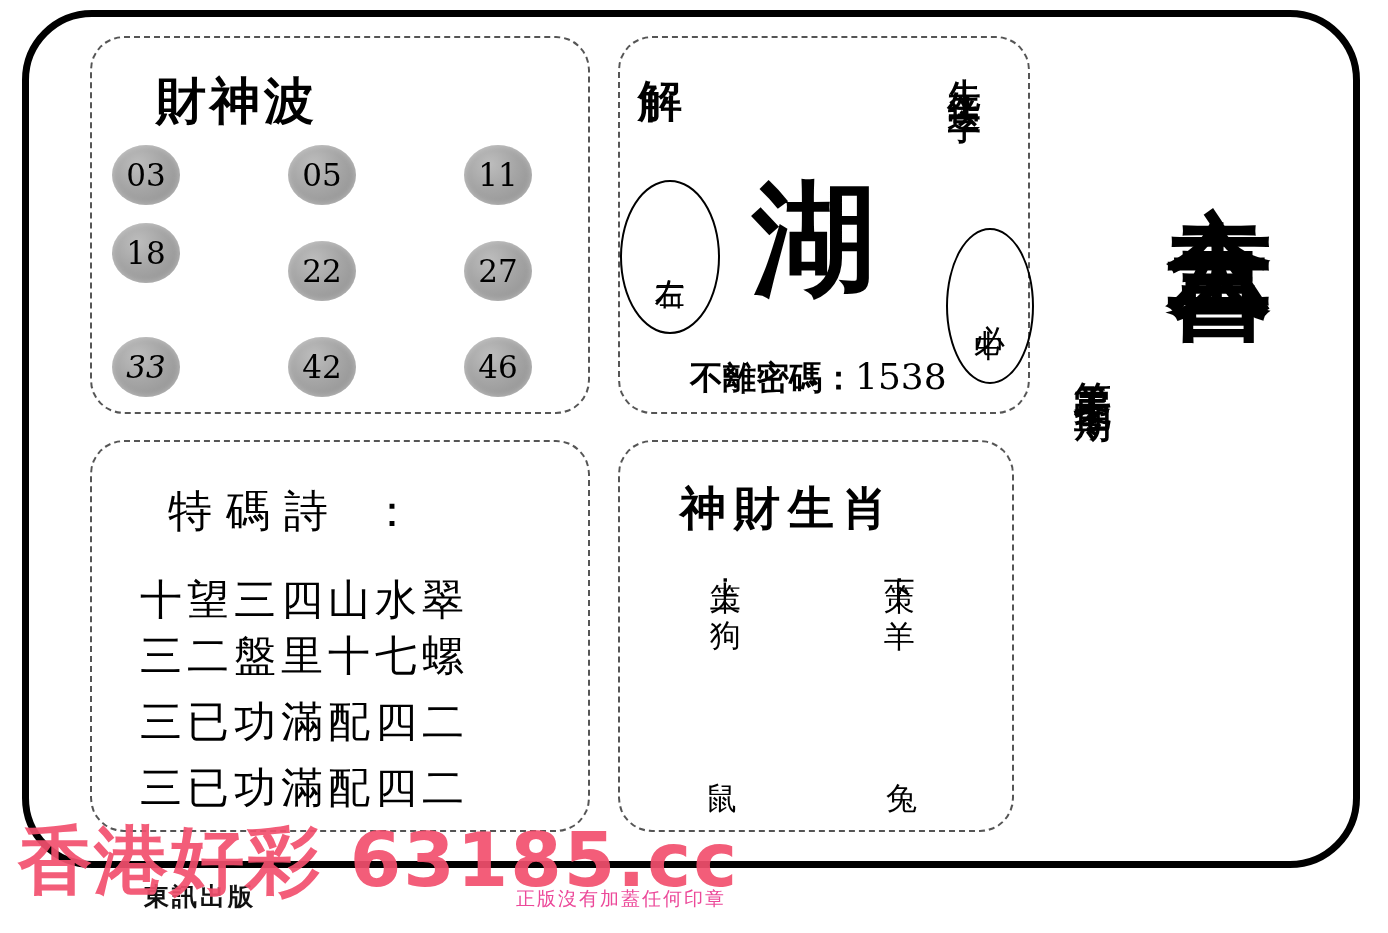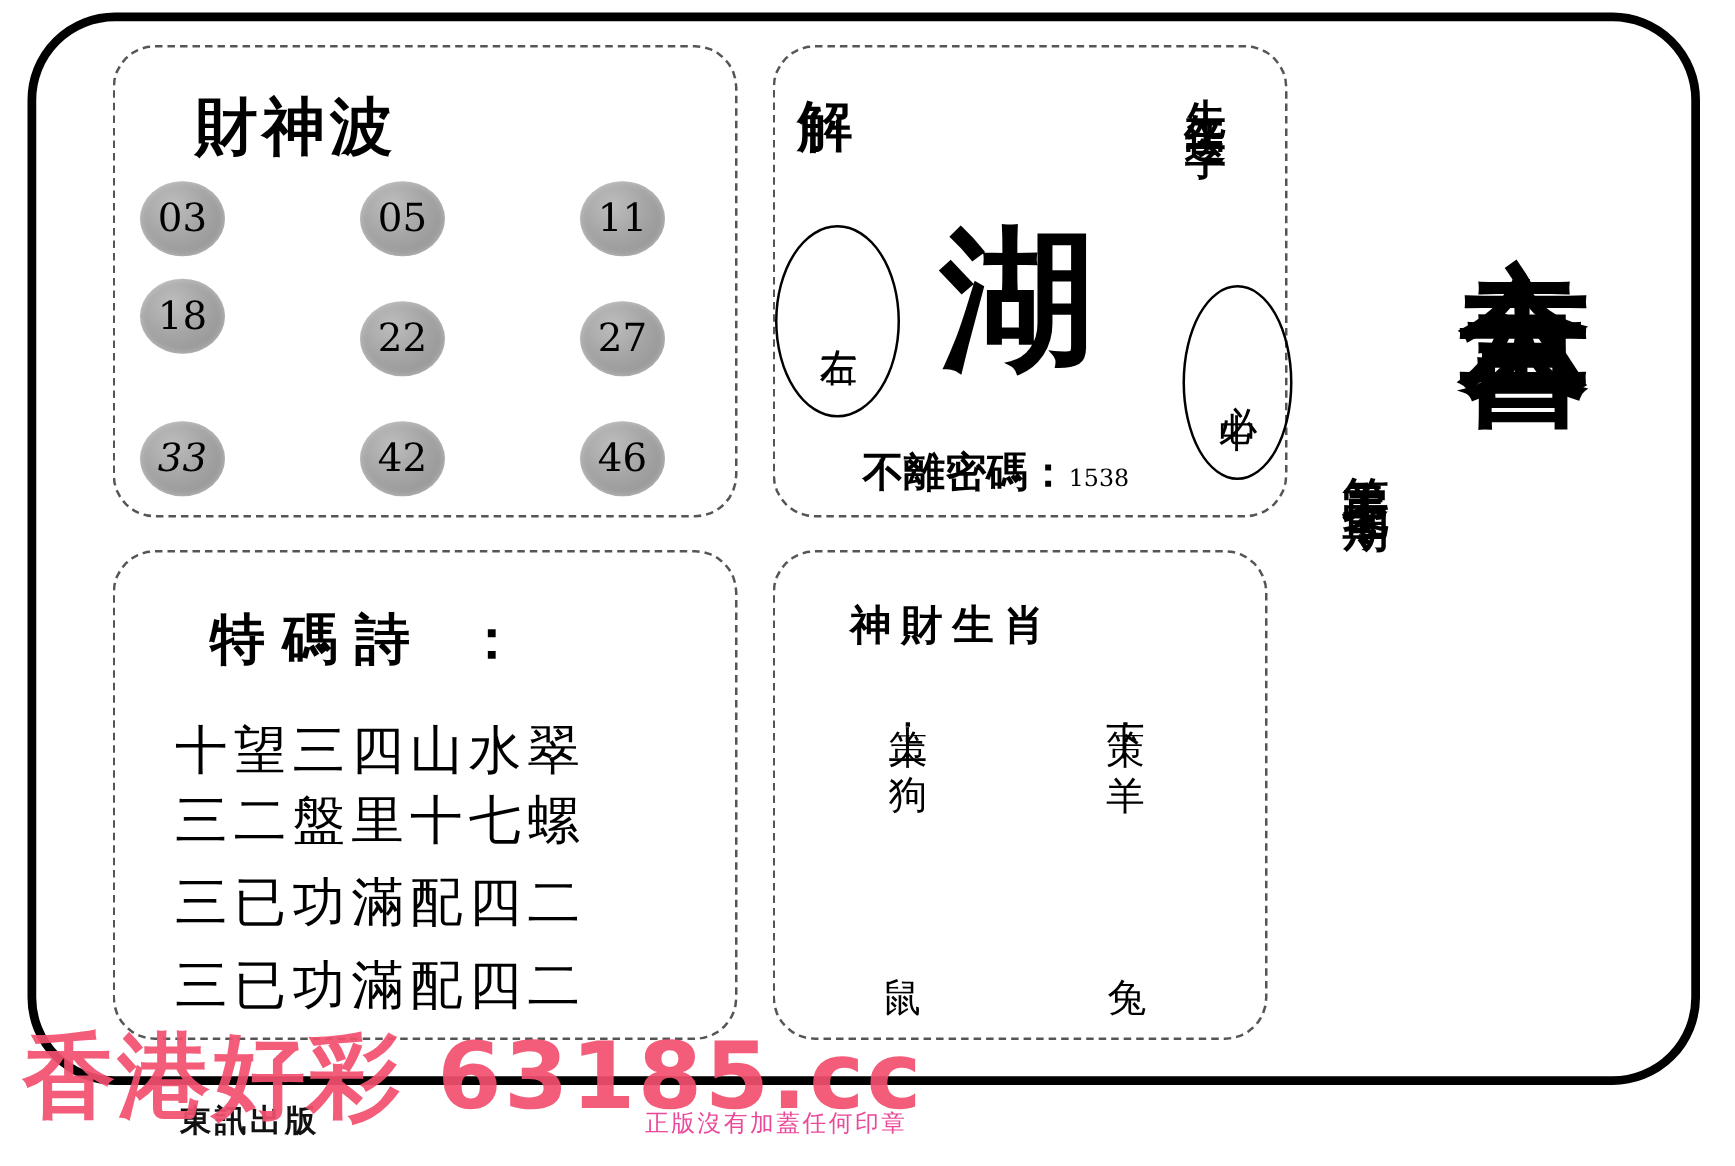--- a/index.html
+++ b/index.html
@@ -143,51 +143,51 @@
   #secret-line {
     position: absolute;
     left: 690px;
     top: 356px;
     font-size: 33px;
     font-weight: bold;
     white-space: nowrap;
   }
   #secret-line .num {
     font-weight: normal;
-    font-size: 19px;
+    font-size: 36px;
     font-family: "DejaVu Serif", "Liberation Serif", serif;
   }
 
   
   #poem-title {
     position: absolute;
     left: 168px;
     top: 482px;
     font-size: 44px;
-    font-weight: bold;
+    font-weight: normal;
     letter-spacing: 14px;
   }
   .poem-line {
     position: absolute;
     left: 140px;
     font-size: 42px;
     letter-spacing: 5px;
     white-space: nowrap;
   }
   #poem-l0 { top: 562px; margin-top: 10px; }
   #poem-l1 { top: 628px; }
   #poem-l2 { top: 694px; }
   #poem-l3 { top: 760px; }
 
   
   #zodiac-title {
     position: absolute;
     left: 680px;
     top: 478px;
-    font-size: 33px;
+    font-size: 46px;
     font-weight: bold;
     letter-spacing: 8px;
   }
   .z-col {
     position: absolute;
     writing-mode: vertical-rl;
     text-orientation: upright;
     font-size: 31px;
     line-height: 1.22;
     letter-spacing: 3px;

